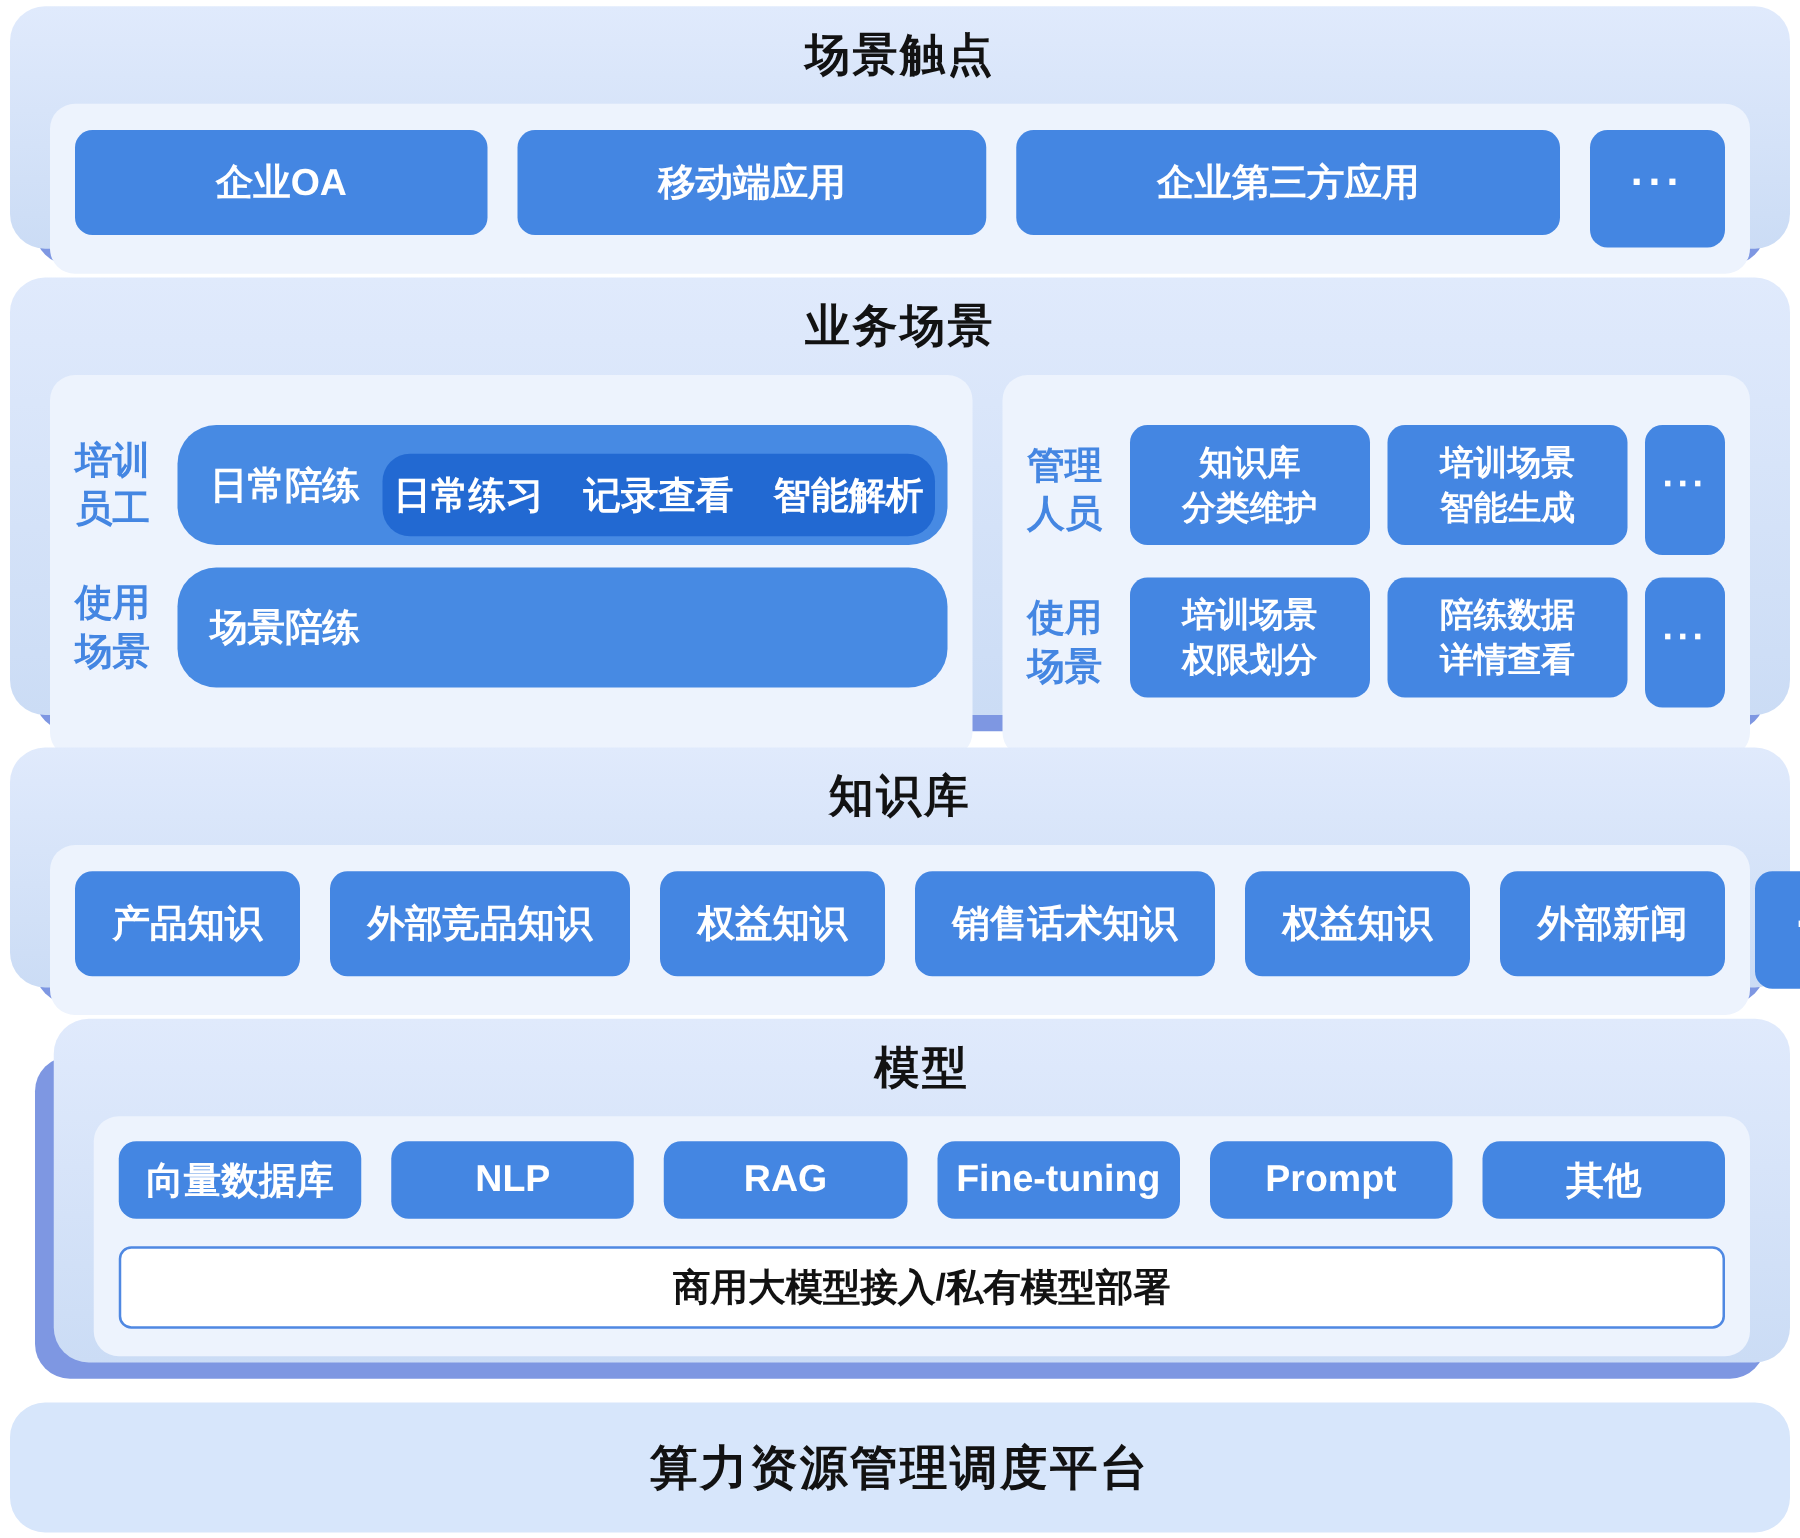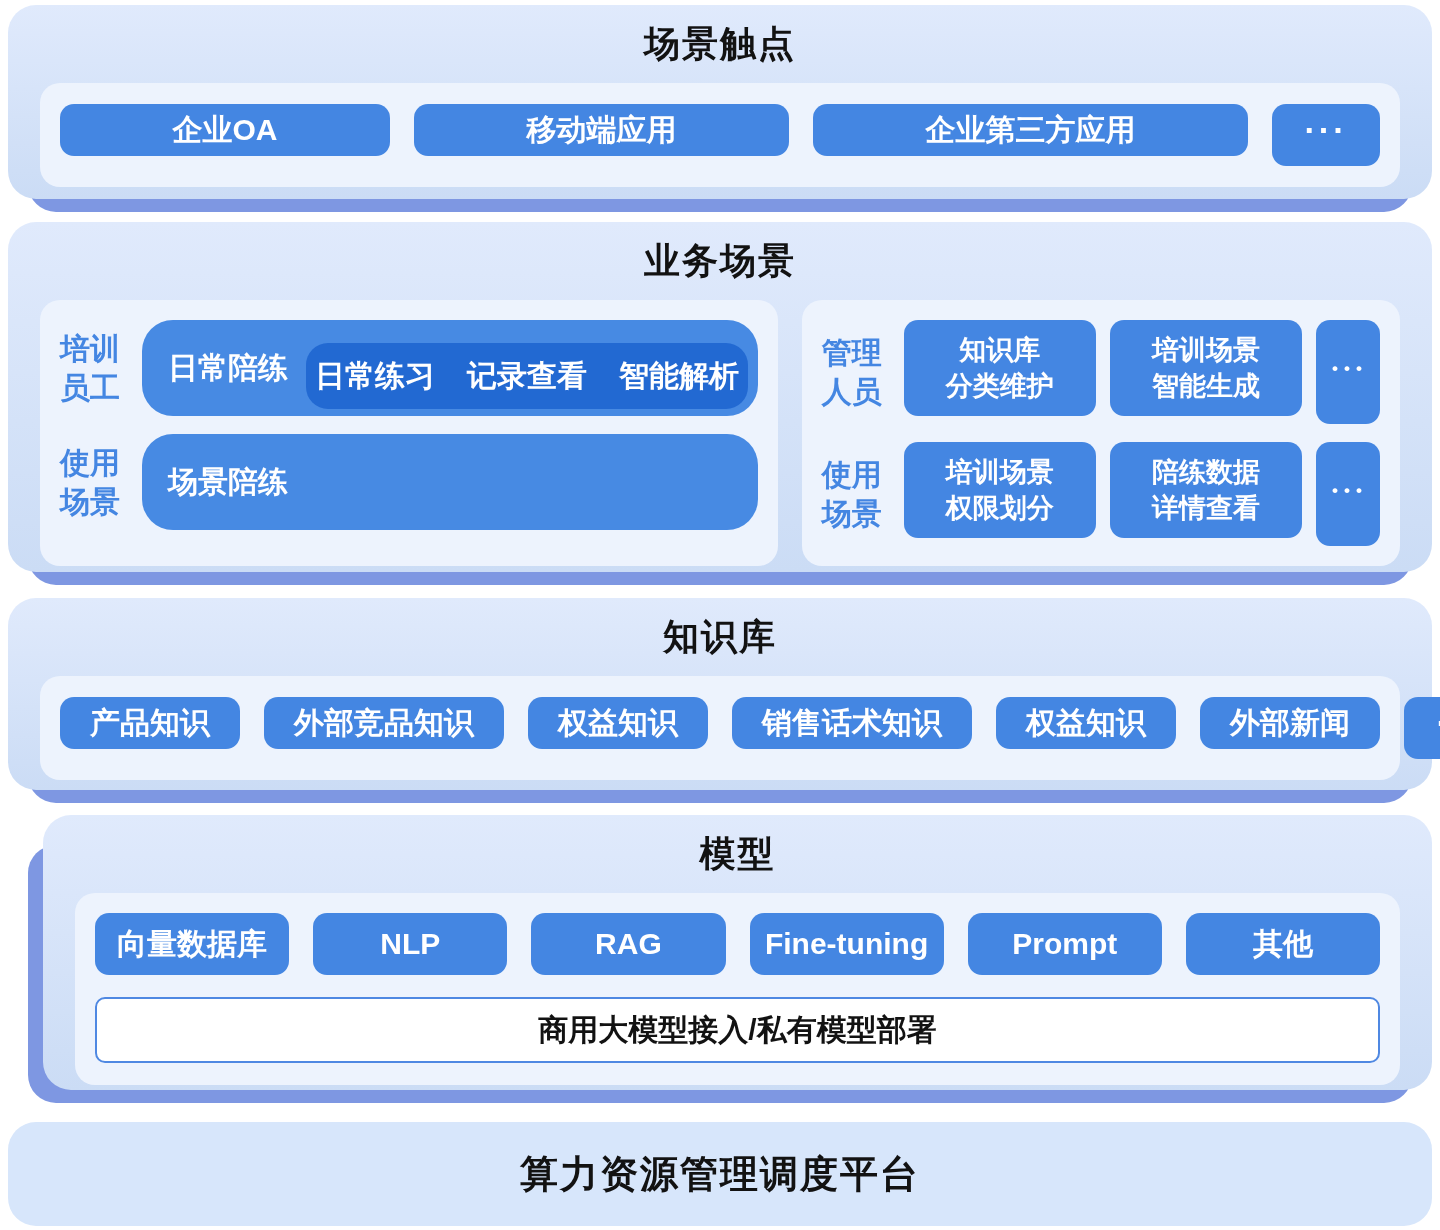--- a/index.html
+++ b/index.html
@@ -23,29 +23,29 @@
     text-align:center;font-size:36px;font-weight:bold;
     color:var(--title-color,#121212);padding-top:15px;letter-spacing:2px;
   }
   .container{
     background:var(--container-bg,#edf3fd);border-radius:20px;
     margin:14px 32px 0;padding:21px 20px;display:flex;gap:24px;
   }
   .chip{
     background:var(--button-bg,#4486e2);color:#ffffff;font-weight:bold;font-size:30px;
     border-radius:14px;display:flex;align-items:center;justify-content:center;
-    height:52px;white-space:nowrap;
+    height:84px;white-space:nowrap;
   }
   .chip.grow{flex:1 1 auto;padding:0 30px;}
   .chip.more{flex:0 0 auto;width:108px;font-size:34px;letter-spacing:3px;padding-bottom:10px;}
   
   .biz-content{margin:14px 32px 0;display:flex;gap:24px;}
-  .group{background:var(--container-bg,#edf3fd);border-radius:20px;padding:20px 20px;display:flex;flex-direction:column;gap:18px;}
+  .group{background:var(--container-bg,#edf3fd);border-radius:20px;padding:40px 20px;display:flex;flex-direction:column;gap:18px;}
   .group.left{flex:1.25;}
-  .group.right{flex:1;font-family:Liberation Serif, serif;}
+  .group.right{flex:1;}
   .g-row{display:flex;align-items:center;gap:18px;min-height:96px;}
   .row-label{
     width:64px;flex:0 0 auto;color:var(--label-blue,#4486e2);
     font-weight:bold;font-size:30px;line-height:1.3;
   }
   .pill{
     flex:1;background:var(--pill-outer-bg,#478ae3);border-radius:31px;height:96px;
     display:flex;align-items:center;gap:18px;padding:0 10px 0 26px;
   }
   .pill-label{color:#fff;font-weight:bold;font-size:30px;white-space:nowrap;}

